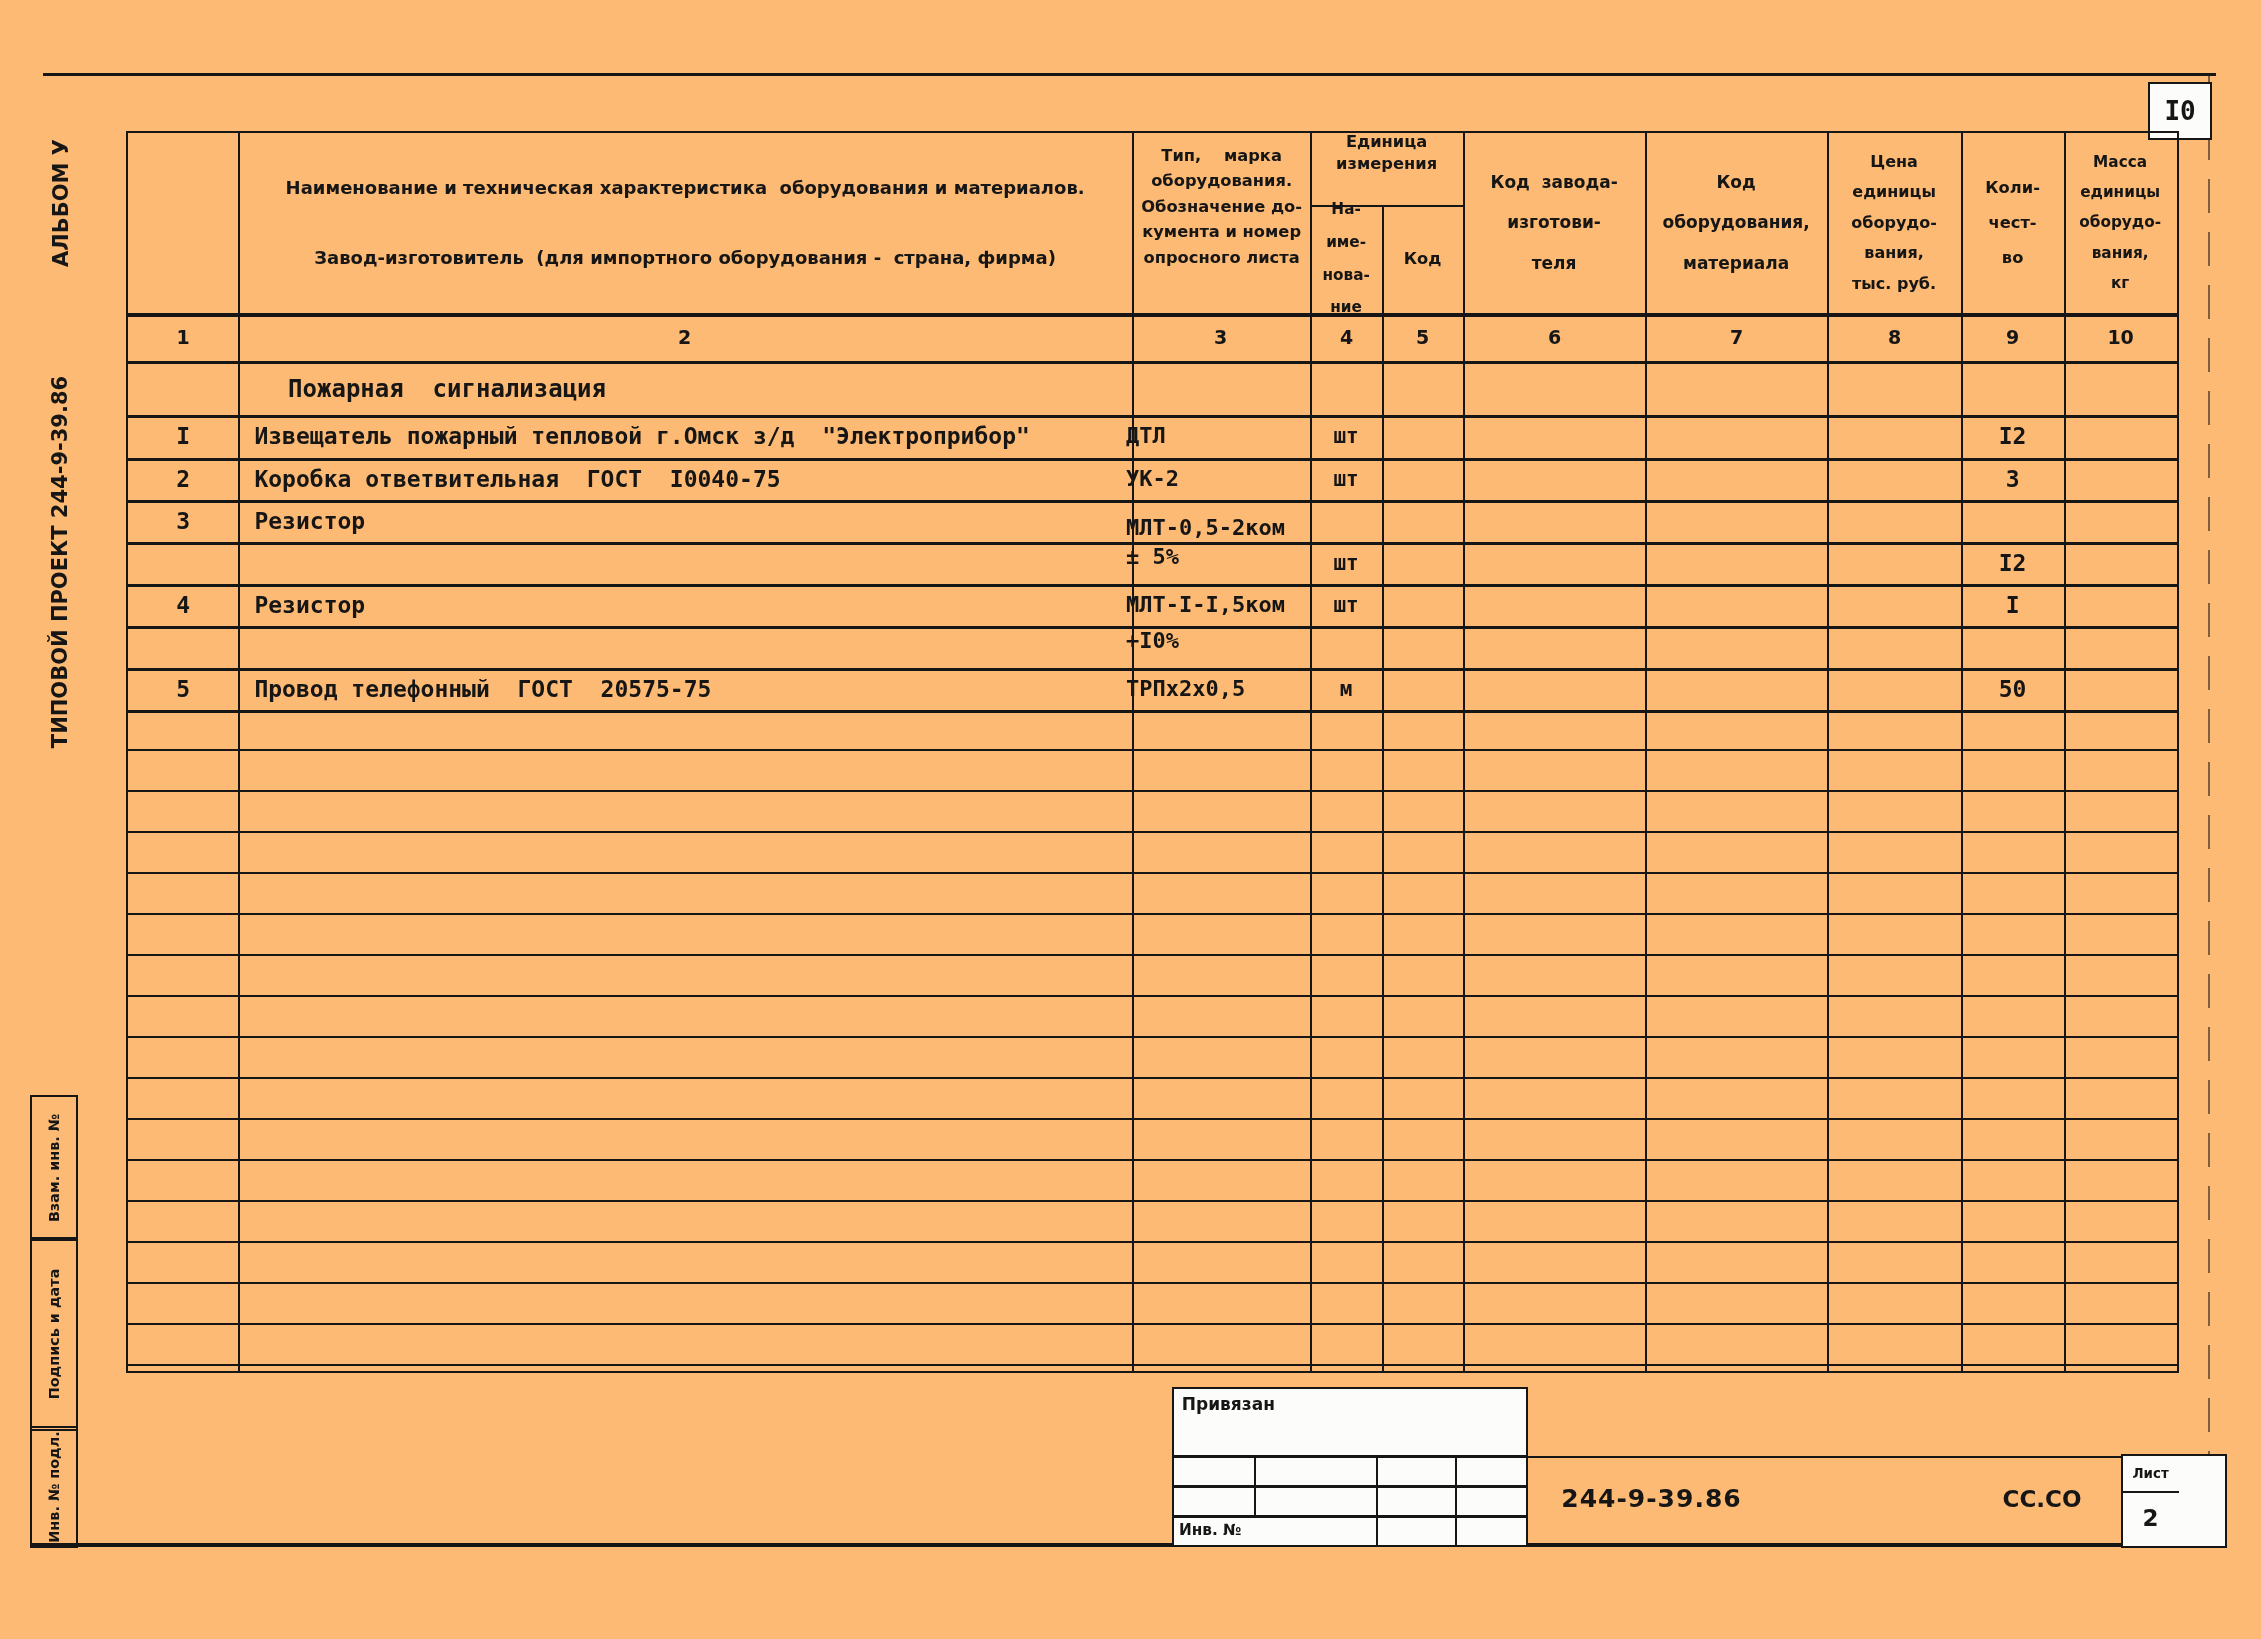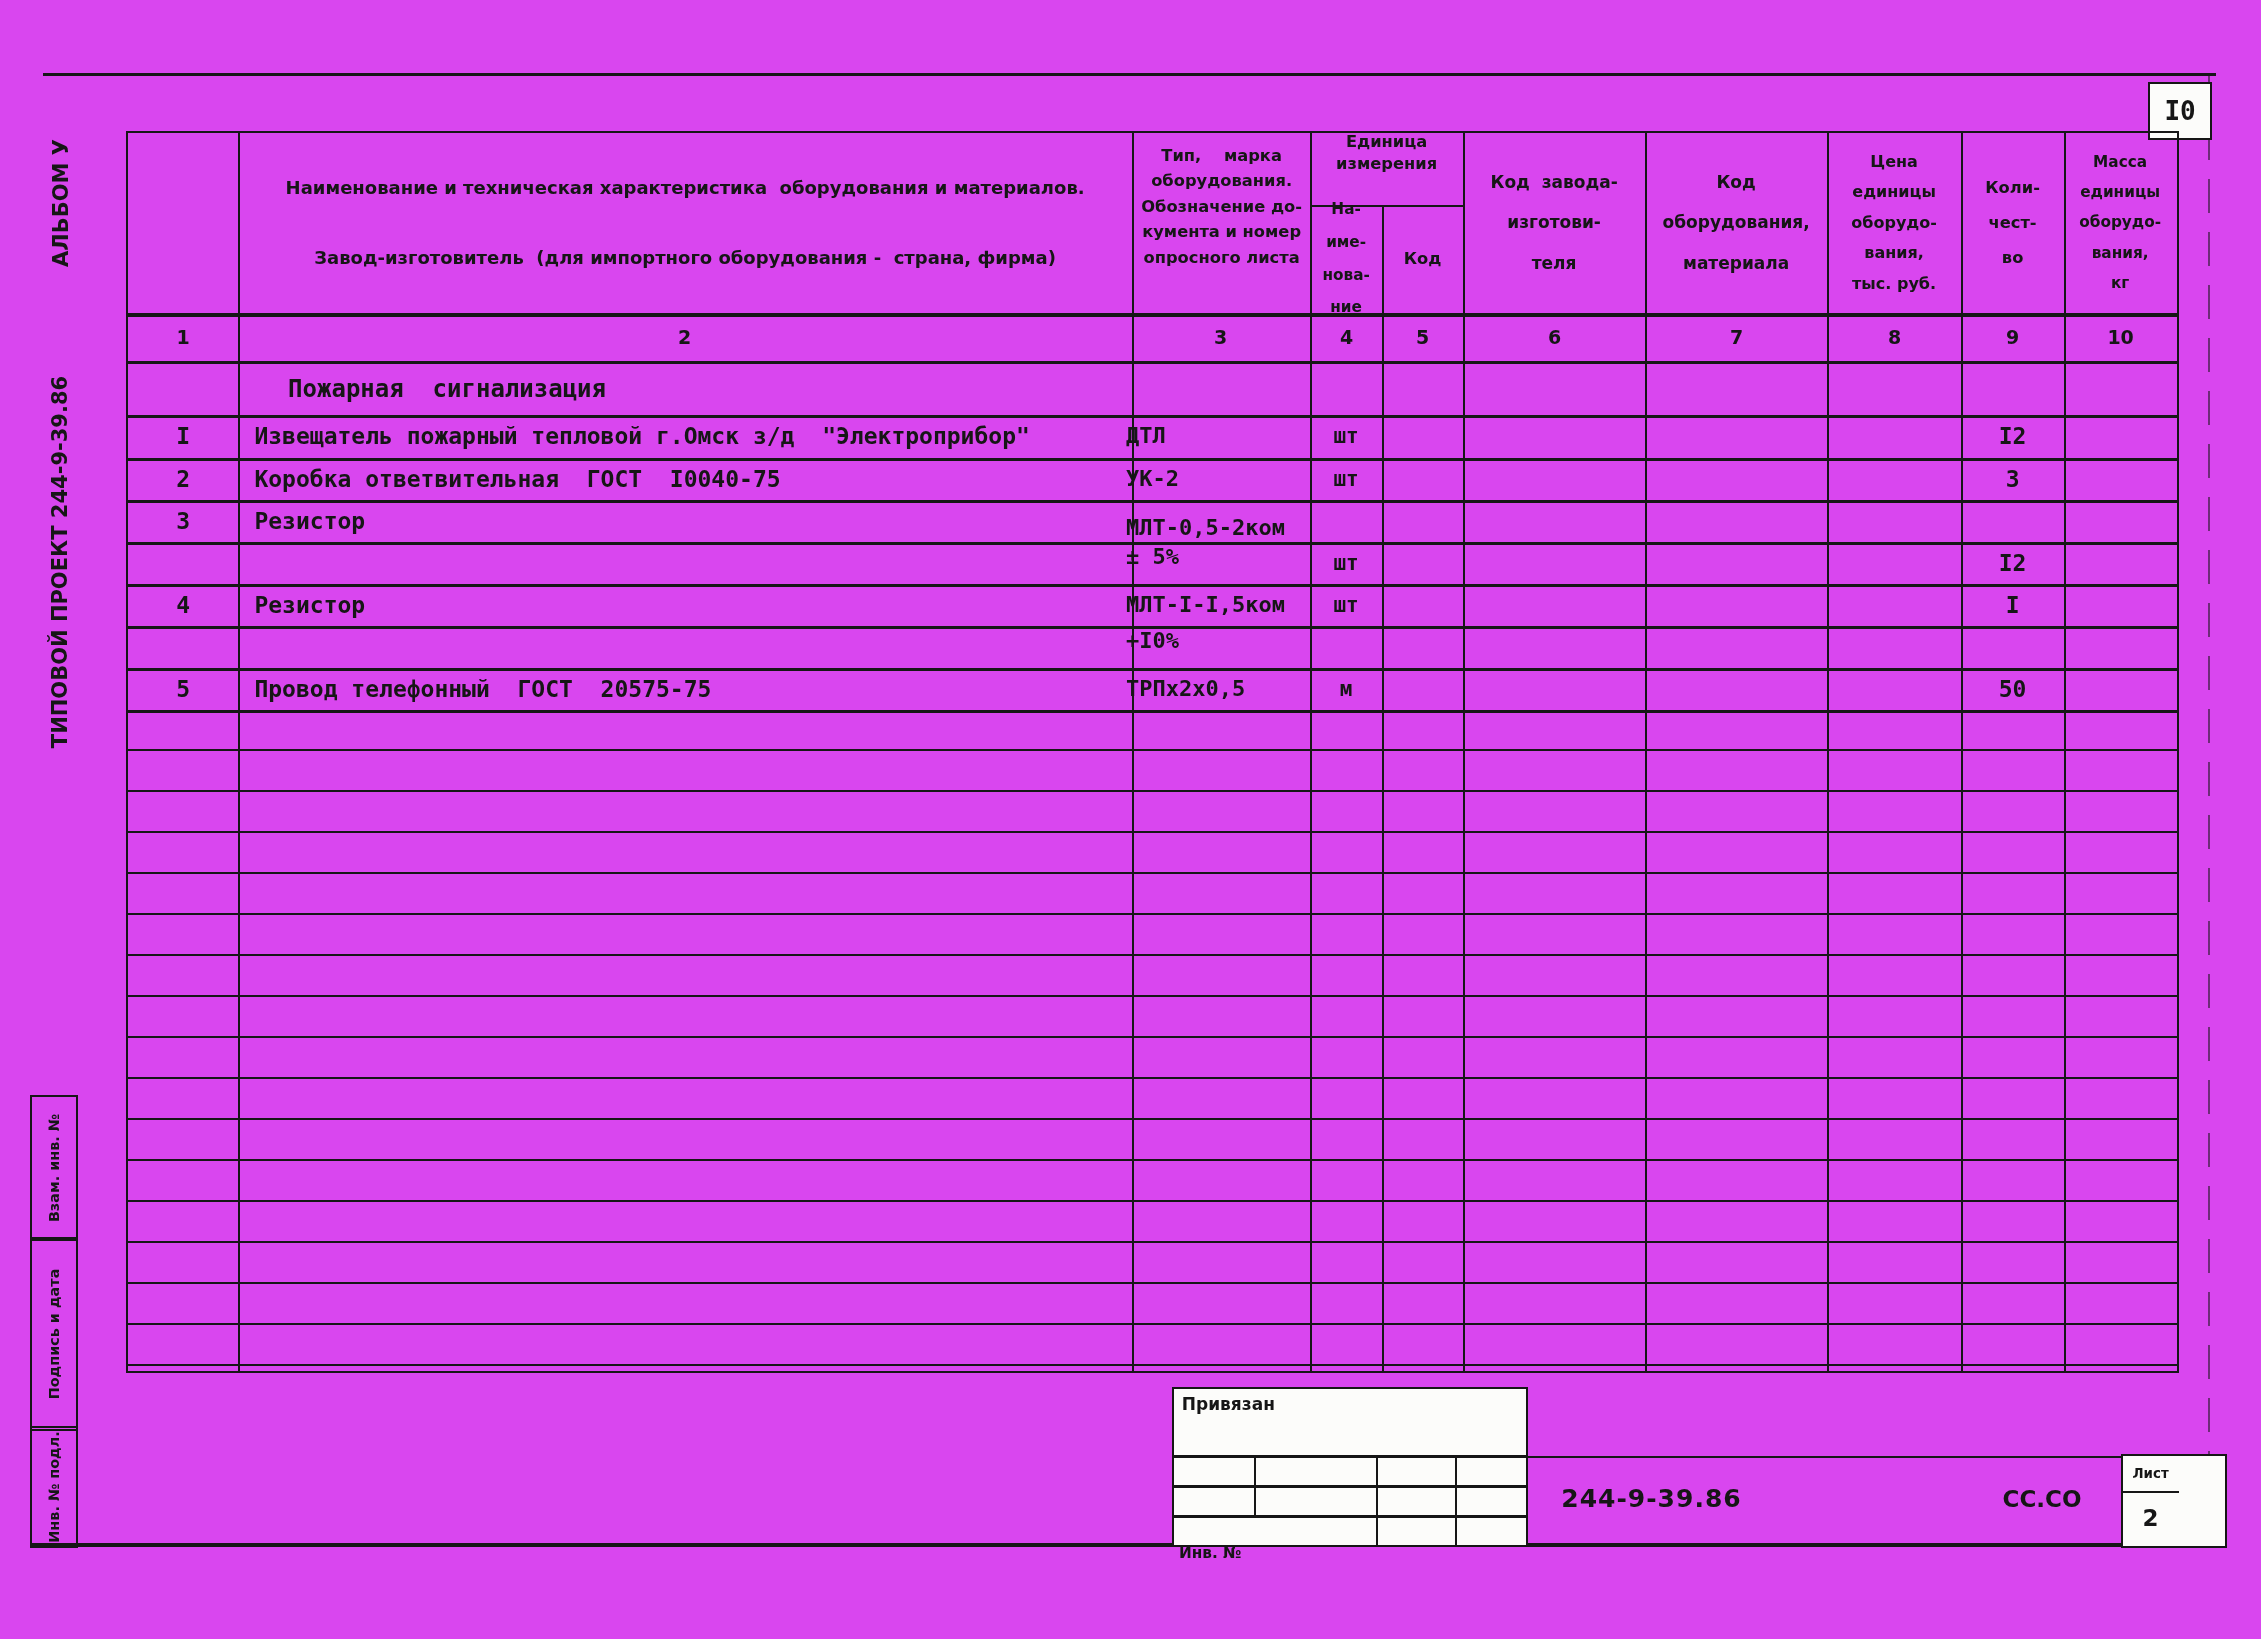--- a/index.html
+++ b/index.html
@@ -1,16 +1,16 @@
 <!DOCTYPE html>
 <html style="font-size:7.7px"><head>
 <meta charset="utf-8">
 <style>
   html,body{margin:0;padding:0;background:#e8e8e4;}
-  .page{position:relative;width:2261px;height:1639px;background:#d946ef;overflow:hidden;
+  .page{position:relative;width:2261px;height:1639px;background:#fdba74;overflow:hidden;
         font-family:"DejaVu Sans","Liberation Sans",sans-serif;color:#161616;}
   .ln{position:absolute;background:#161616;}
   .dash{position:absolute;width:2.4px;background:repeating-linear-gradient(to bottom,#161616 0 34px,transparent 34px 53px);opacity:.55;}
   
   .tbl{position:absolute;left:129px;top:134px;width:2049px;height:1238px;border:2.9px solid #161616;margin:-2.9px 0 0 -2.9px;}
   .v{position:absolute;width:1.9px;top:0;height:1238px;background:#161616;}
   .h{position:absolute;left:0;width:2049px;background:#161616;}
   .emptygrid{position:absolute;left:0;top:577px;width:2049px;height:661px;
              background:repeating-linear-gradient(to bottom,transparent 0 39px,#161616 39px 41px);}
   
@@ -53,21 +53,21 @@
        transform:translate(-50%,-50%) rotate(-90deg);}
   
   .numbox{position:absolute;left:2151px;top:85px;width:60px;height:54px;border:2.9px solid #161616;
           margin:-2.9px 0 0 -2.9px;text-align:center;line-height:54px;font-size:26px;font-weight:700;
           font-family:"DejaVu Sans Mono","Liberation Mono",monospace;background:#fcfcfa;}
   
   .stamp{position:absolute;left:1175px;top:1390px;width:352px;height:156px;border:2.9px solid #161616;margin:-2.9px 0 0 -2.9px;background:#fcfcfa;}
   .stamp .sv{position:absolute;width:1.9px;background:#161616;}
   .stamp .sh{position:absolute;left:0;width:352px;height:2.4px;background:#161616;}
   .privyazan{position:absolute;left:7.7px;top:4.8px;font-size:17px;font-weight:700;}
-  .invno{position:absolute;left:4.8px;top:127px;height:29px;line-height:29px;font-size:15.3px;font-weight:700;margin-top:23px;}
+  .invno{position:absolute;left:4.8px;top:127px;height:29px;line-height:29px;font-size:15.3px;font-weight:700;}
   .band-doc{position:absolute;left:1551px;top:1456px;width:201px;height:90px;line-height:86px;
             text-align:center;font-size:25px;font-weight:700;letter-spacing:1px;}
   .band-code{position:absolute;left:1982px;top:1456px;width:120px;height:90px;line-height:86px;
              text-align:center;font-size:23px;font-weight:700;}
   .listbox{position:absolute;left:2123px;top:1456px;width:56px;height:90px;border:2.4px solid #161616;margin:-2.4px 0 0 -2.4px;background:#fcfcfa;padding-left:46px;}
   .listbox .lbl{position:absolute;left:0;top:0;width:56px;height:35px;line-height:35px;text-align:center;
                 font-size:13.4px;font-weight:700;}
   .listbox .val{position:absolute;left:0;top:37px;width:56px;height:53px;line-height:50px;text-align:center;
                 font-size:23px;font-weight:700;}
   .listbox .div{position:absolute;left:0;top:35px;width:56px;height:1.9px;background:#161616;}

